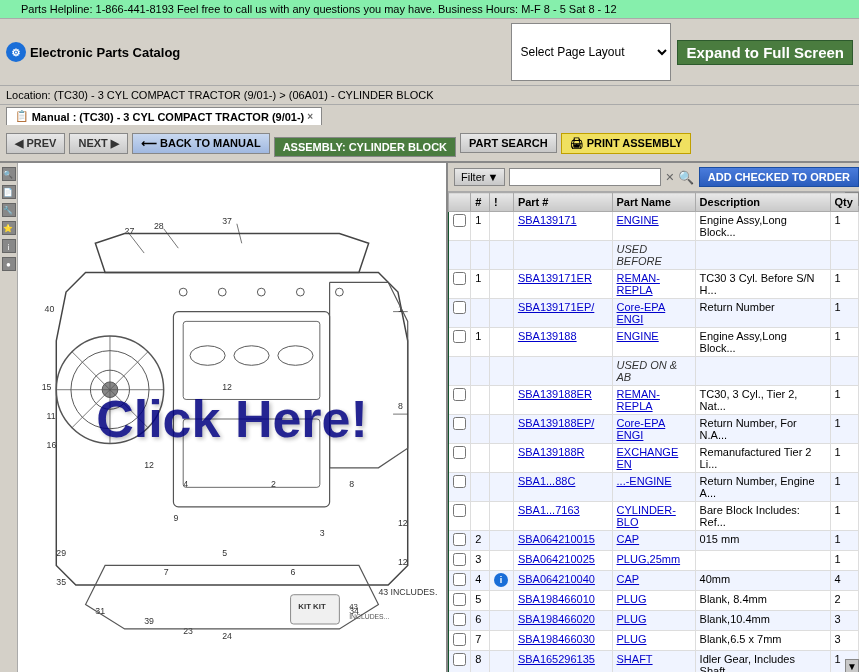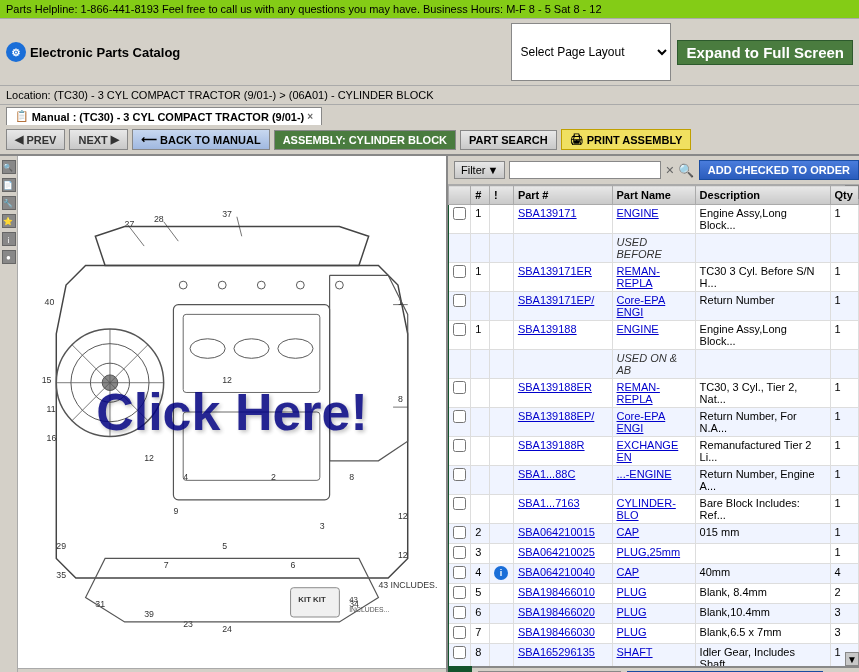--- a/index.html
+++ b/index.html
@@ -1,21 +1,21 @@
 <!DOCTYPE html>
 <html><head>
   <meta charset="utf-8">
   <style>
     * { box-sizing: border-box; margin: 0; padding: 0; }
     body { font-family: Arial, sans-serif; font-size: 12px; background: #d4d0c8; overflow: hidden; }
 
     
     #top-bar {
-      background: #84cc16;
-      padding: 3px 6px;
+      background: #86efac;
+      padding: 3px 21px;
       font-size: 11px;
       color: #000;
       border-bottom: 1px solid #aaa;
     }
 
     
     #header-row {
       display: flex;
       align-items: center;
       background: #d4d0c8;
@@ -98,21 +98,21 @@
     .tb-btn {
       display: flex; align-items: center; gap: 3px;
       padding: 3px 8px;
       border: 1px solid #888;
       cursor: pointer;
       font-size: 11px;
       font-weight: bold;
     }
     .tb-btn.nav { background: linear-gradient(to bottom, #e8e8e8, #c8c8c8); color: #333; }
     .tb-btn.back-manual { background: linear-gradient(to bottom, #c8d8f0, #a0b8e0); color: #000; }
-    .tb-btn.assembly { background: #4a7c3f; color: white; }
+    .tb-btn.assembly { background: #4a7c3f; color: white; margin-top: 8px; }
     .tb-btn.part-search { background: linear-gradient(to bottom, #e8e8e8, #c8c8c8); color: #000; }
     .tb-btn.print { background: #f0e060; color: #000; border-color: #c0a000; }
 
     
     #main-content {
       display: flex;
       height: calc(672px - 130px);
       overflow: hidden;
     }
 

